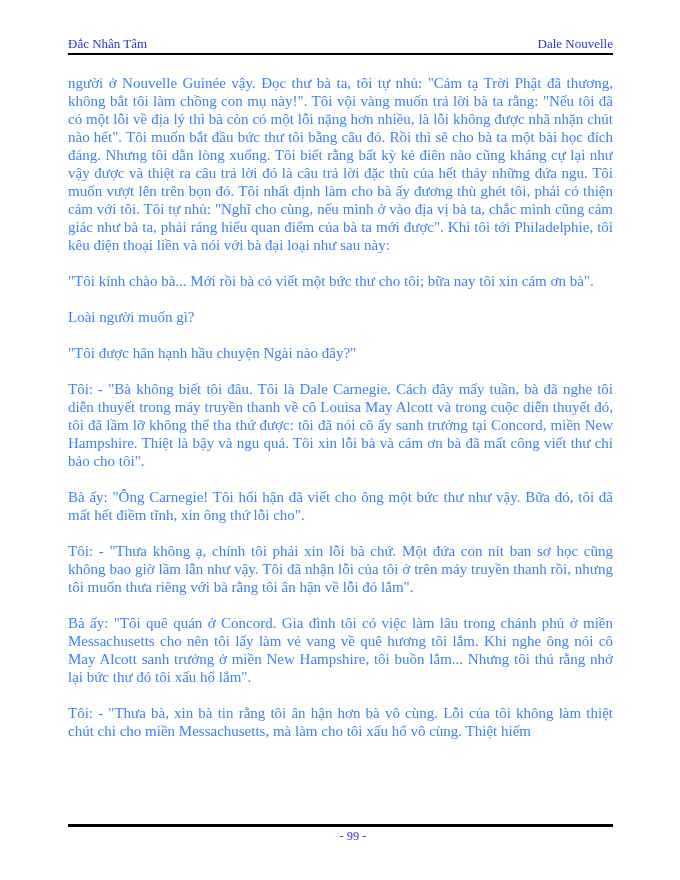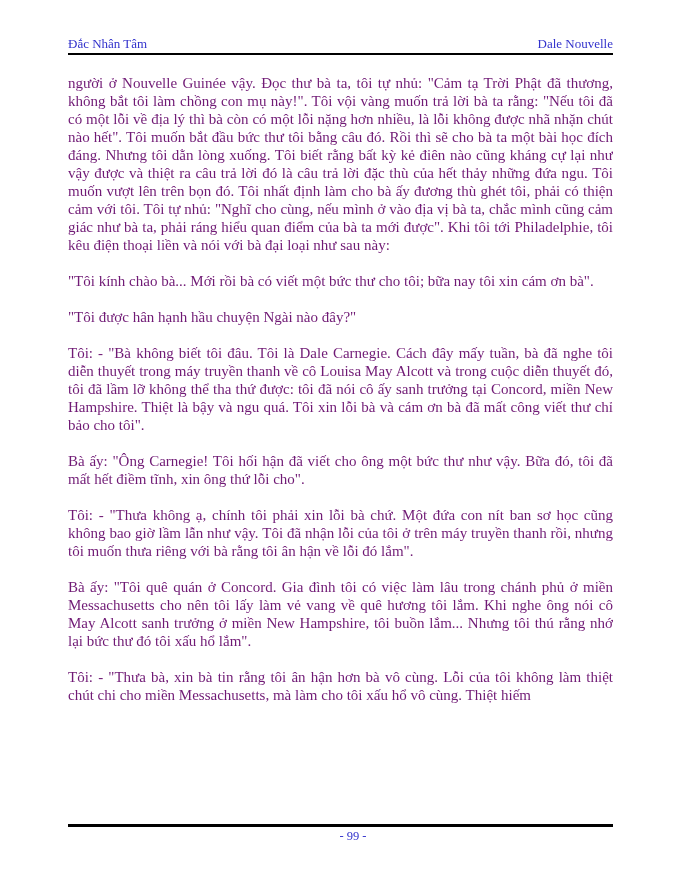--- a/index.html
+++ b/index.html
@@ -38,21 +38,21 @@
   }
   .content {
     position: absolute;
     left: 68px;
     right: 67px;
     top: 74px;
     height: 748px;
     overflow: hidden;
     font-size: 15px;
     line-height: 18px;
-    color: #701a75;
+    color: #3b82f6;
     text-align: justify;
   }
   .content p.para {
     margin: 0 0 18px 0;
   }
   .footer-rule {
     top: 824px;
     height: 3px;
   }
   .page-number {
@@ -75,20 +75,21 @@
     <span>Đắc Nhân Tâm</span>
     <span>Dale Nouvelle</span>
   </div>
 
   <div class="rule header-rule"></div>
 
   <div class="content">
 
   <p class="para">người ở Nouvelle Guinée vậy. Đọc thư bà ta, tôi tự nhủ: "Cảm tạ Trời Phật đã thương, không bắt tôi làm chồng con mụ này!". Tôi vội vàng muốn trả lời bà ta rằng: "Nếu tôi đã có một lỗi về địa lý thì bà còn có một lỗi nặng hơn nhiều, là lỗi không được nhã nhặn chút nào hết". Tôi muốn bắt đầu bức thư tôi bằng câu đó. Rồi thì sẽ cho bà ta một bài học đích đáng. Nhưng tôi dằn lòng xuống. Tôi biết rằng bất kỳ kẻ điên nào cũng kháng cự lại như vậy được và thiệt ra câu trả lời đó là câu trả lời đặc thù của hết thảy những đứa ngu. Tôi muốn vượt lên trên bọn đó. Tôi nhất định làm cho bà ấy đương thù ghét tôi, phải có thiện cảm với tôi. Tôi tự nhủ: "Nghĩ cho cùng, nếu mình ở vào địa vị bà ta, chắc mình cũng cảm giác như bà ta, phải ráng hiểu quan điểm của bà ta mới được". Khi tôi tới Philadelphie, tôi kêu điện thoại liền và nói với bà đại loại như sau này:</p>
       <p class="para">"Tôi kính chào bà... Mới rồi bà có viết một bức thư cho tôi; bữa nay tôi xin cám ơn bà".</p>
+      <p class="para">Loài người muốn gì?</p>
       <p class="para">"Tôi được hân hạnh hầu chuyện Ngài nào đây?"</p>
       <p class="para">Tôi: - "Bà không biết tôi đâu. Tôi là Dale Carnegie. Cách đây mấy tuần, bà đã nghe tôi diễn thuyết trong máy truyền thanh về cô Louisa May Alcott và trong cuộc diễn thuyết đó, tôi đã lầm lỡ không thể tha thứ được: tôi đã nói cô ấy sanh trưởng tại Concord, miền New Hampshire. Thiệt là bậy và ngu quá. Tôi xin lỗi bà và cám ơn bà đã mất công viết thư chỉ bảo cho tôi".</p>
       <p class="para">Bà ấy: "Ông Carnegie! Tôi hối hận đã viết cho ông một bức thư như vậy. Bữa đó, tôi đã mất hết điềm tĩnh, xin ông thứ lỗi cho".</p>
       <p class="para">Tôi: - "Thưa không ạ, chính tôi phải xin lỗi bà chứ. Một đứa con nít ban sơ học cũng không bao giờ lầm lẫn như vậy. Tôi đã nhận lỗi của tôi ở trên máy truyền thanh rồi, nhưng tôi muốn thưa riêng với bà rằng tôi ân hận về lỗi đó lắm".</p>
       <p class="para">Bà ấy: "Tôi quê quán ở Concord. Gia đình tôi có việc làm lâu trong chánh phủ ở miền Messachusetts cho nên tôi lấy làm vẻ vang về quê hương tôi lắm. Khi nghe ông nói cô May Alcott sanh trưởng ở miền New Hampshire, tôi buồn lắm... Nhưng tôi thú rằng nhớ lại bức thư đó tôi xấu hổ lắm".</p>
       <p class="para">Tôi: - "Thưa bà, xin bà tin rằng tôi ân hận hơn bà vô cùng. Lỗi của tôi không làm thiệt chút chi cho miền Messachusetts, mà làm cho tôi xấu hổ vô cùng. Thiệt hiếm</p>
     </div>
 
   <div class="rule footer-rule"></div>
 

